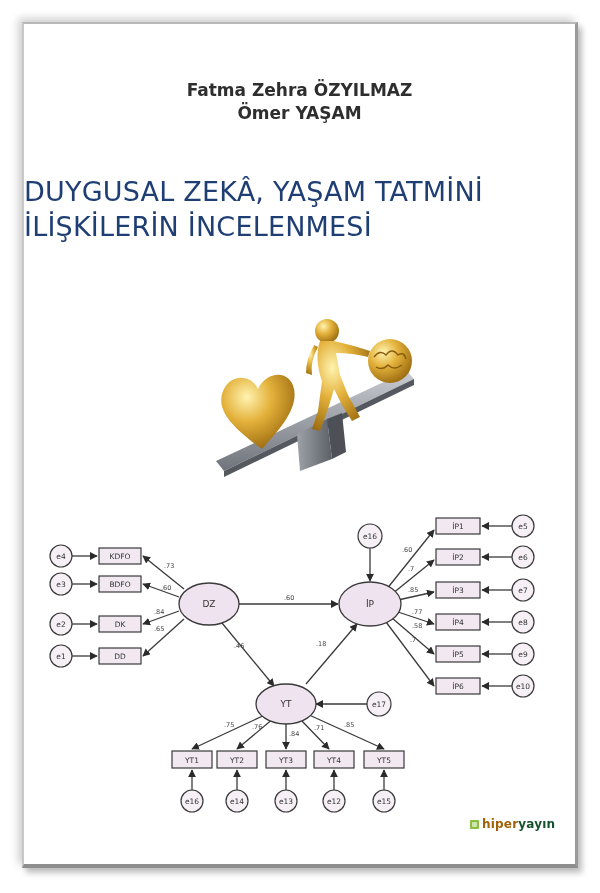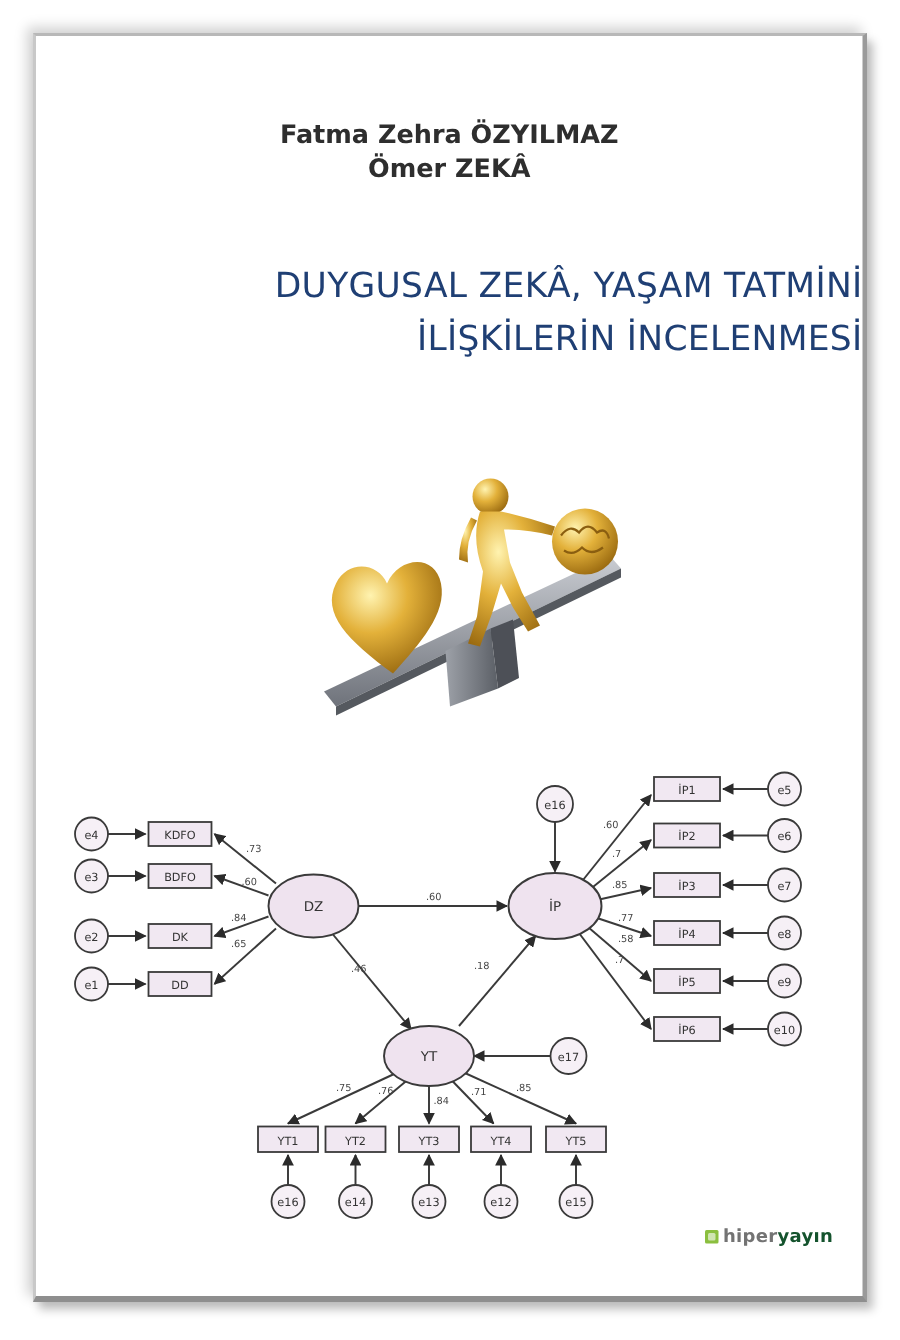--- a/index.html
+++ b/index.html
@@ -26,24 +26,24 @@
     position: absolute; left: 0; right: 0; top: 55px;
     text-align: center;
     font-family: "DejaVu Sans", sans-serif;
     font-weight: bold;
     color: #2e2e2e;
     font-size: 17px;
     line-height: 23px;
   }
   .title {
     position: absolute; left: 0; right: 0; top: 150px;
-    text-align: right;
+    text-align: left;
     font-family: "DejaVu Sans", sans-serif;
     color: #1f3f74;
-    font-size: 23px;
+    font-size: 27px;
     line-height: 35px;
     letter-spacing: 0.2px;
   }
   .illustration {
     position: absolute; left: 178px; top: 285px;
     width: 220px; height: 170px;
   }
   .diagram {
     position: absolute; left: 0px; top: 460px;
     width: 556px; height: 340px;
@@ -55,31 +55,31 @@
   }
   .pub-logo {
     width: 9px; height: 9px; background: #8bbf3f; border-radius: 1px;
     position: relative;
   }
   .pub-logo::after {
     content: ""; position: absolute; left: 2px; top: 2px; width: 5px; height: 5px;
     background: #ffffff; border-radius: 1px; opacity: 0.6;
   }
   .pub-name { font-size: 12px; font-weight: bold; letter-spacing: 0.2px; }
-  .pub-name .p1 { color: #737373; }
+  .pub-name .p1 { color: #a16207; }
   .pub-name .p2 { color: #14532d; }
 </style>
 </head>
 <body>
 
 <div class="cover">
 
   <div class="authors">
     <div>Fatma Zehra ÖZYILMAZ</div>
-    <div>Ömer ZEKÂ</div>
+    <div>Ömer YAŞAM</div>
   </div>
 
   <div class="title">
     <div>DUYGUSAL ZEKÂ, YAŞAM TATMİNİ</div>
     <div>İLİŞKİLERİN İNCELENMESİ</div>
   </div>
 
   <svg class="illustration" viewBox="0 0 220 170">
     <defs>
       <radialGradient id="gold" cx="35%" cy="30%" r="75%">

